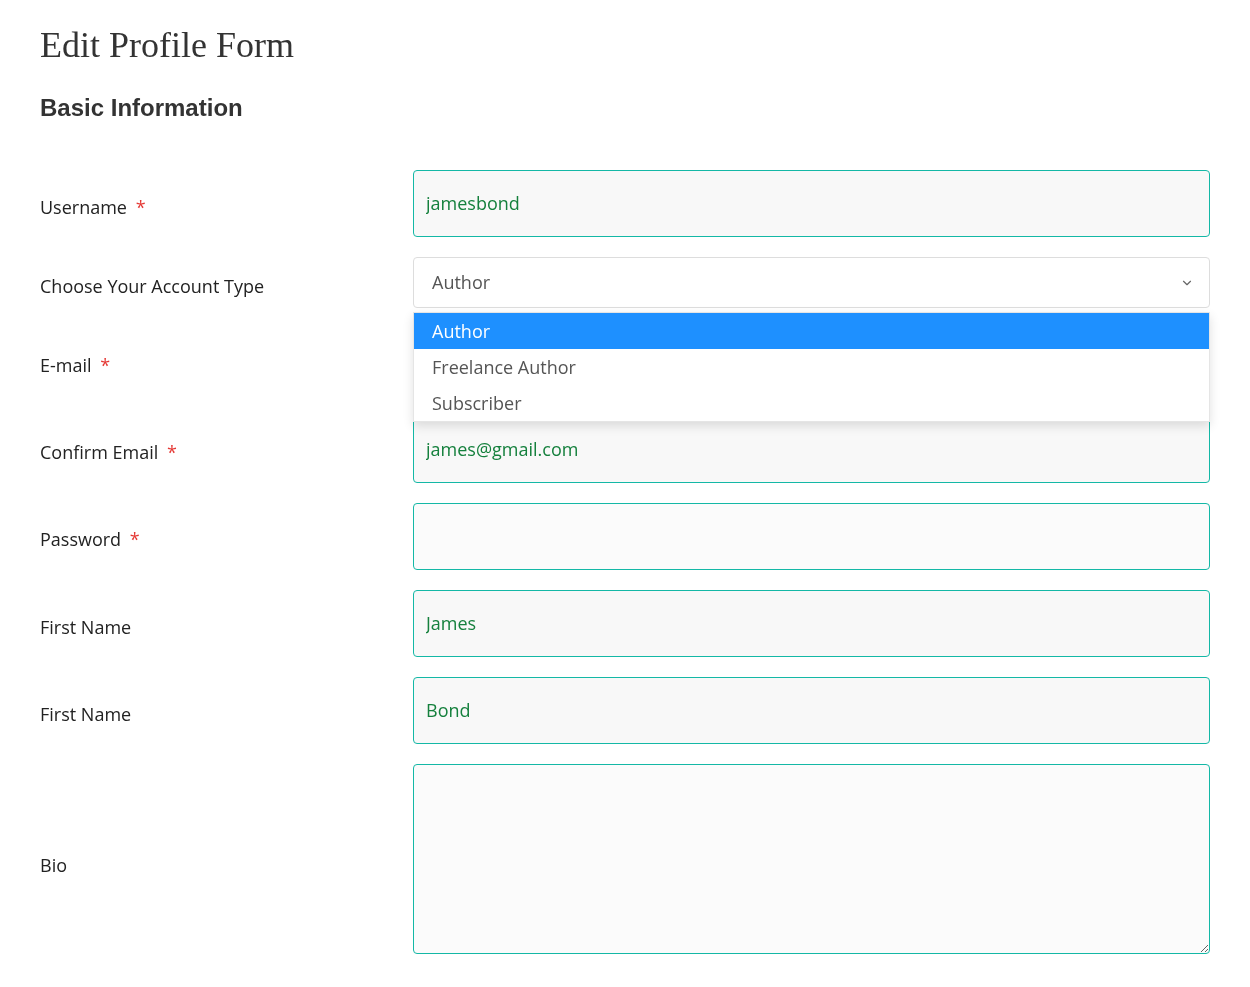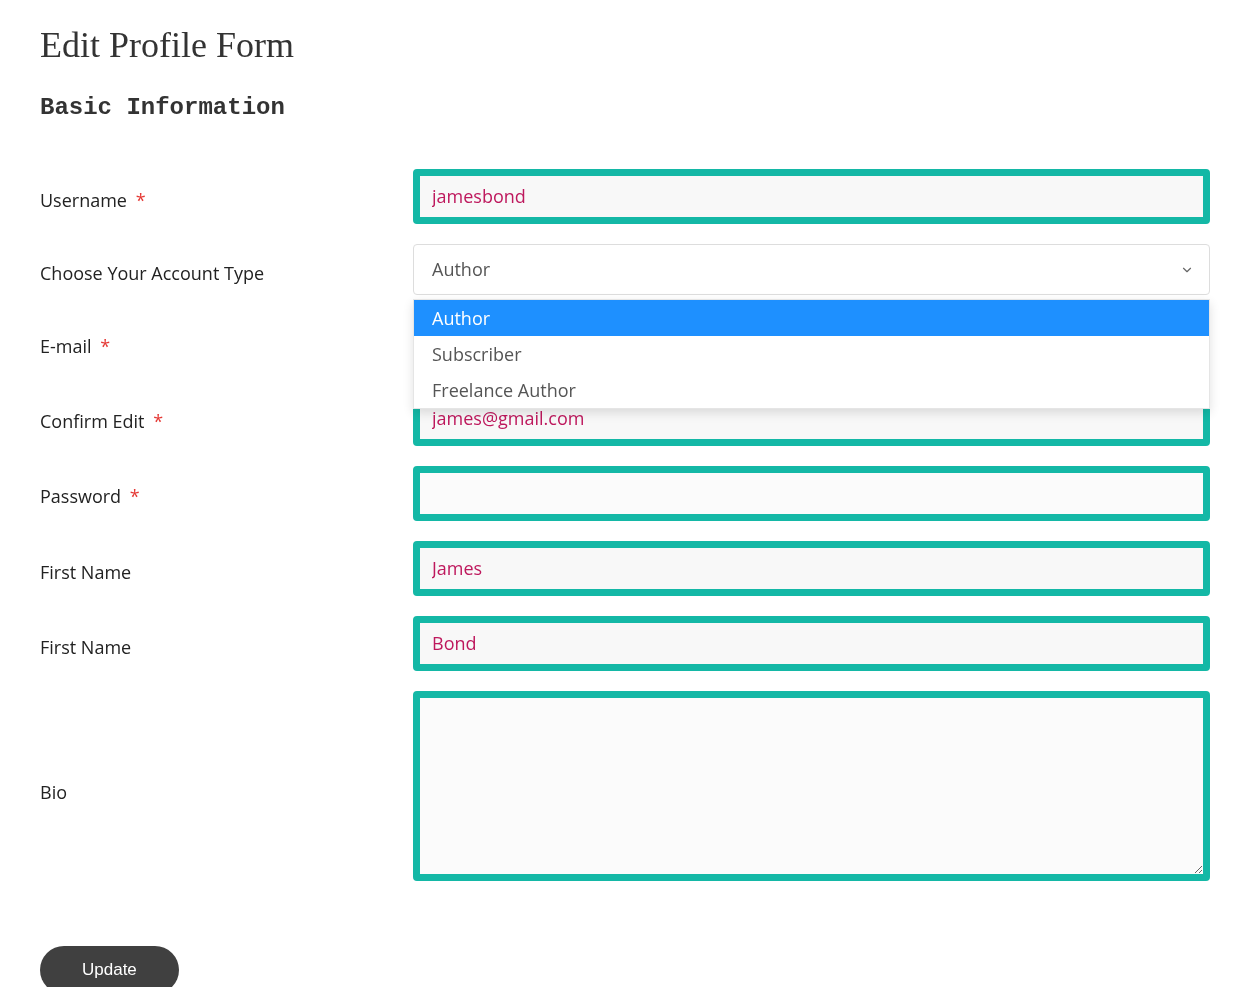--- a/index.html
+++ b/index.html
@@ -15,21 +15,21 @@
     max-width: 1250px;
   }
   h1.page-title {
     font-family: Georgia, "Times New Roman", serif;
     font-weight: 400;
     font-size: 36px;
     color: #333;
     margin: 0 0 28px 0;
   }
   h2.section-title {
-    font-family: Liberation Mono, monospace;
+    font-family: Liberation Sans, sans-serif;
     font-weight: 700;
     font-size: 24px;
     color: #333;
     margin: 0 0 48px 0;
   }
   .form {
     display: block;
   }
   .form-row {
     display: flex;
@@ -50,25 +50,25 @@
     position: relative;
   }
   .req {
     color: #e53935;
     margin-left: 4px;
     font-size: 18px;
   }
   .input, .textarea, .select-display {
     width: 100%;
     font-size: 18px;
-    color: #be185d;
+    color: #15803d;
     background: #f8f8f8;
-    border: 7px solid #14b8a6;
+    border: 1px solid #14b8a6;
     border-radius: 4px;
-    padding: 8px 12px;
+    padding: 20px 12px;
     line-height: 1.4;
     font-family: inherit;
   }
   .input.light, .textarea { background: #fbfbfb; }
   .textarea {
     min-height: 190px;
     resize: both;
   }
   .select-wrap {
     position: relative;
@@ -149,42 +149,42 @@
       <div class="field-col">
         <div class="select-wrap">
           <div class="select-display">Author</div>
           <span class="chevron">
             <svg width="14" height="14" viewBox="0 0 24 24" fill="none" stroke="#666" stroke-width="2" stroke-linecap="round" stroke-linejoin="round">
                 <polyline points="6 9 12 15 18 9"></polyline>
               </svg>
           </span>
           <div class="dropdown">
             <div class="dropdown-option selected">Author</div>
+            <div class="dropdown-option">Freelance Author</div>
             <div class="dropdown-option">Subscriber</div>
-            <div class="dropdown-option">Freelance Author</div>
           </div>
         </div>
       </div>
     </div>
 
     
     <div class="form-row">
       <div class="label-col">
         <span>E-mail</span>
         <span class="req">*</span>
       </div>
       <div class="field-col">
         <input class="input light" type="text" value="" style="">
       </div>
     </div>
 
     
     <div class="form-row">
       <div class="label-col">
-        <span>Confirm Edit</span>
+        <span>Confirm Email</span>
         <span class="req">*</span>
       </div>
       <div class="field-col">
         <input class="input" type="text" value="james@gmail.com" style="">
       </div>
     </div>
 
     
     <div class="form-row">
       <div class="label-col">

